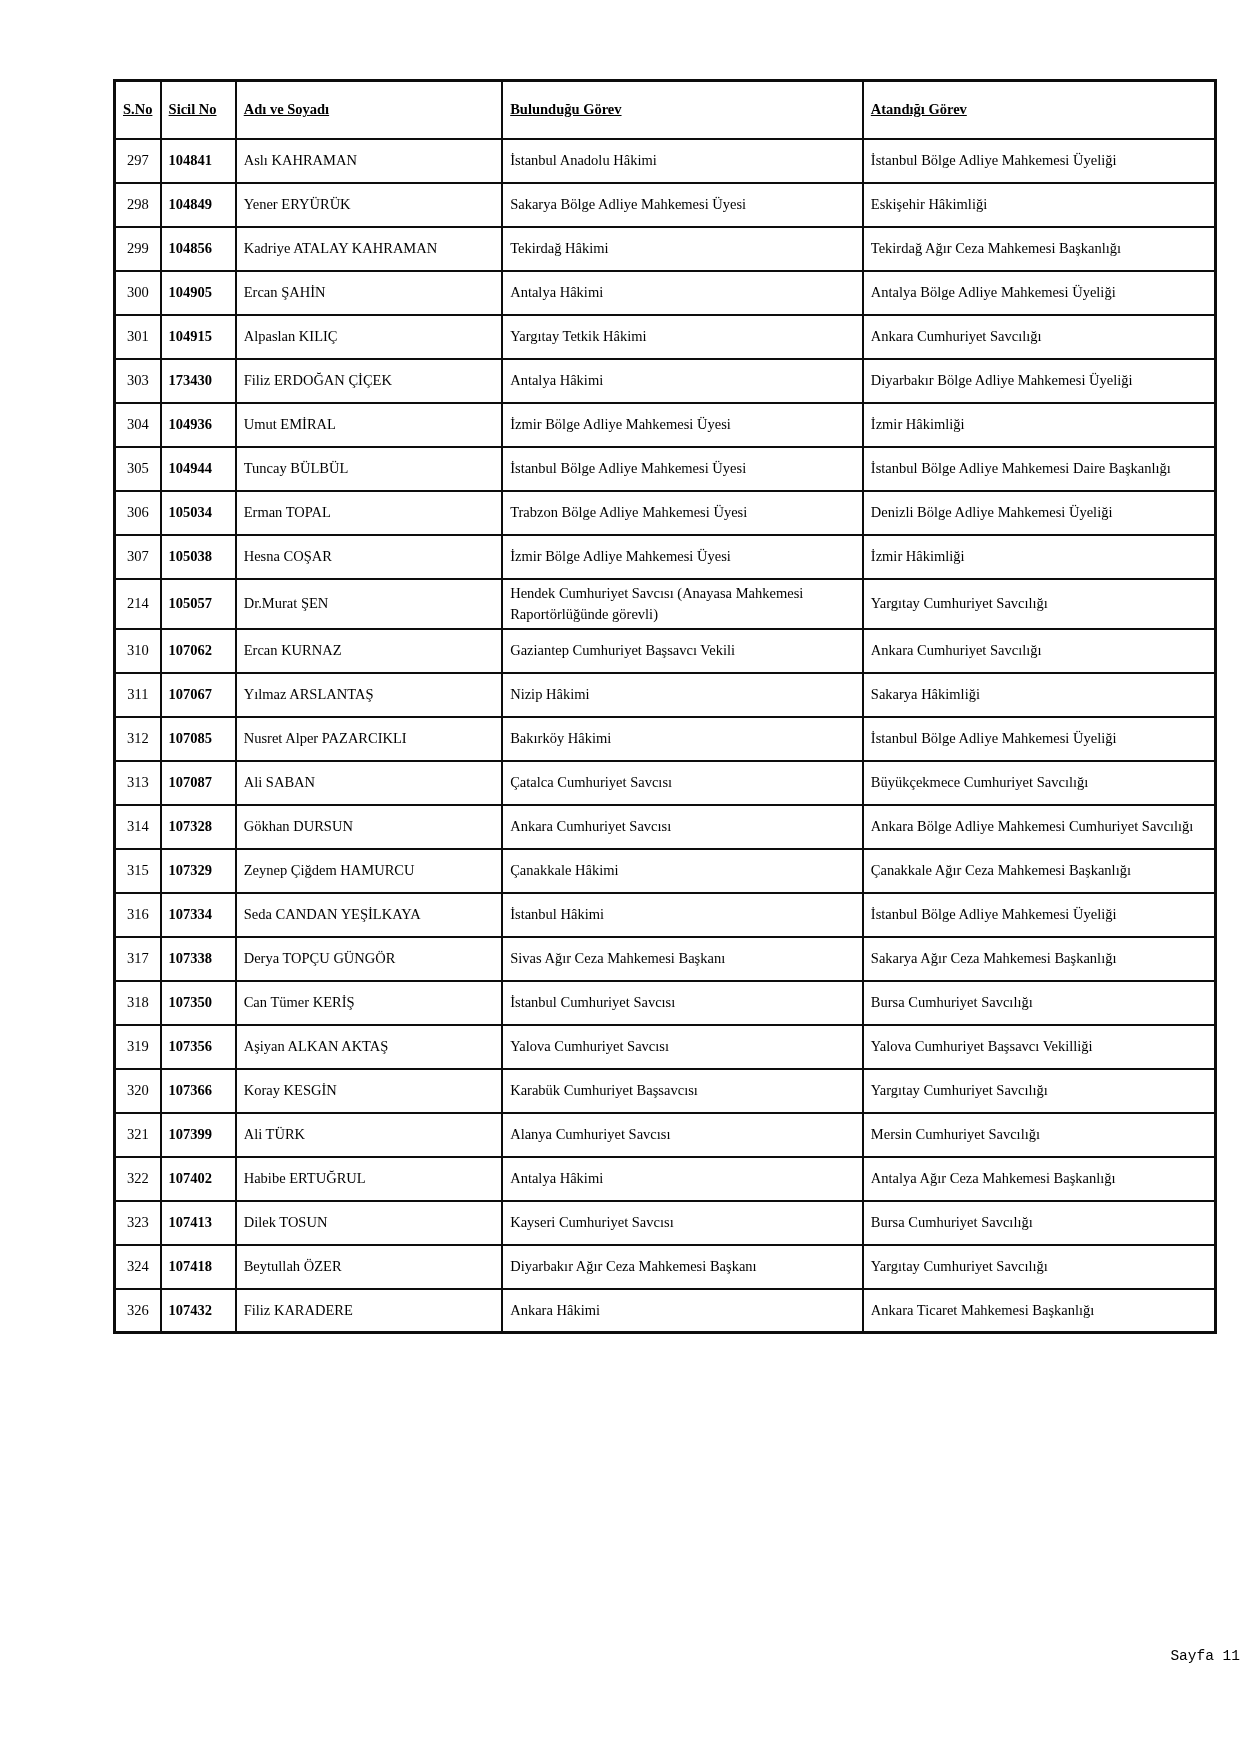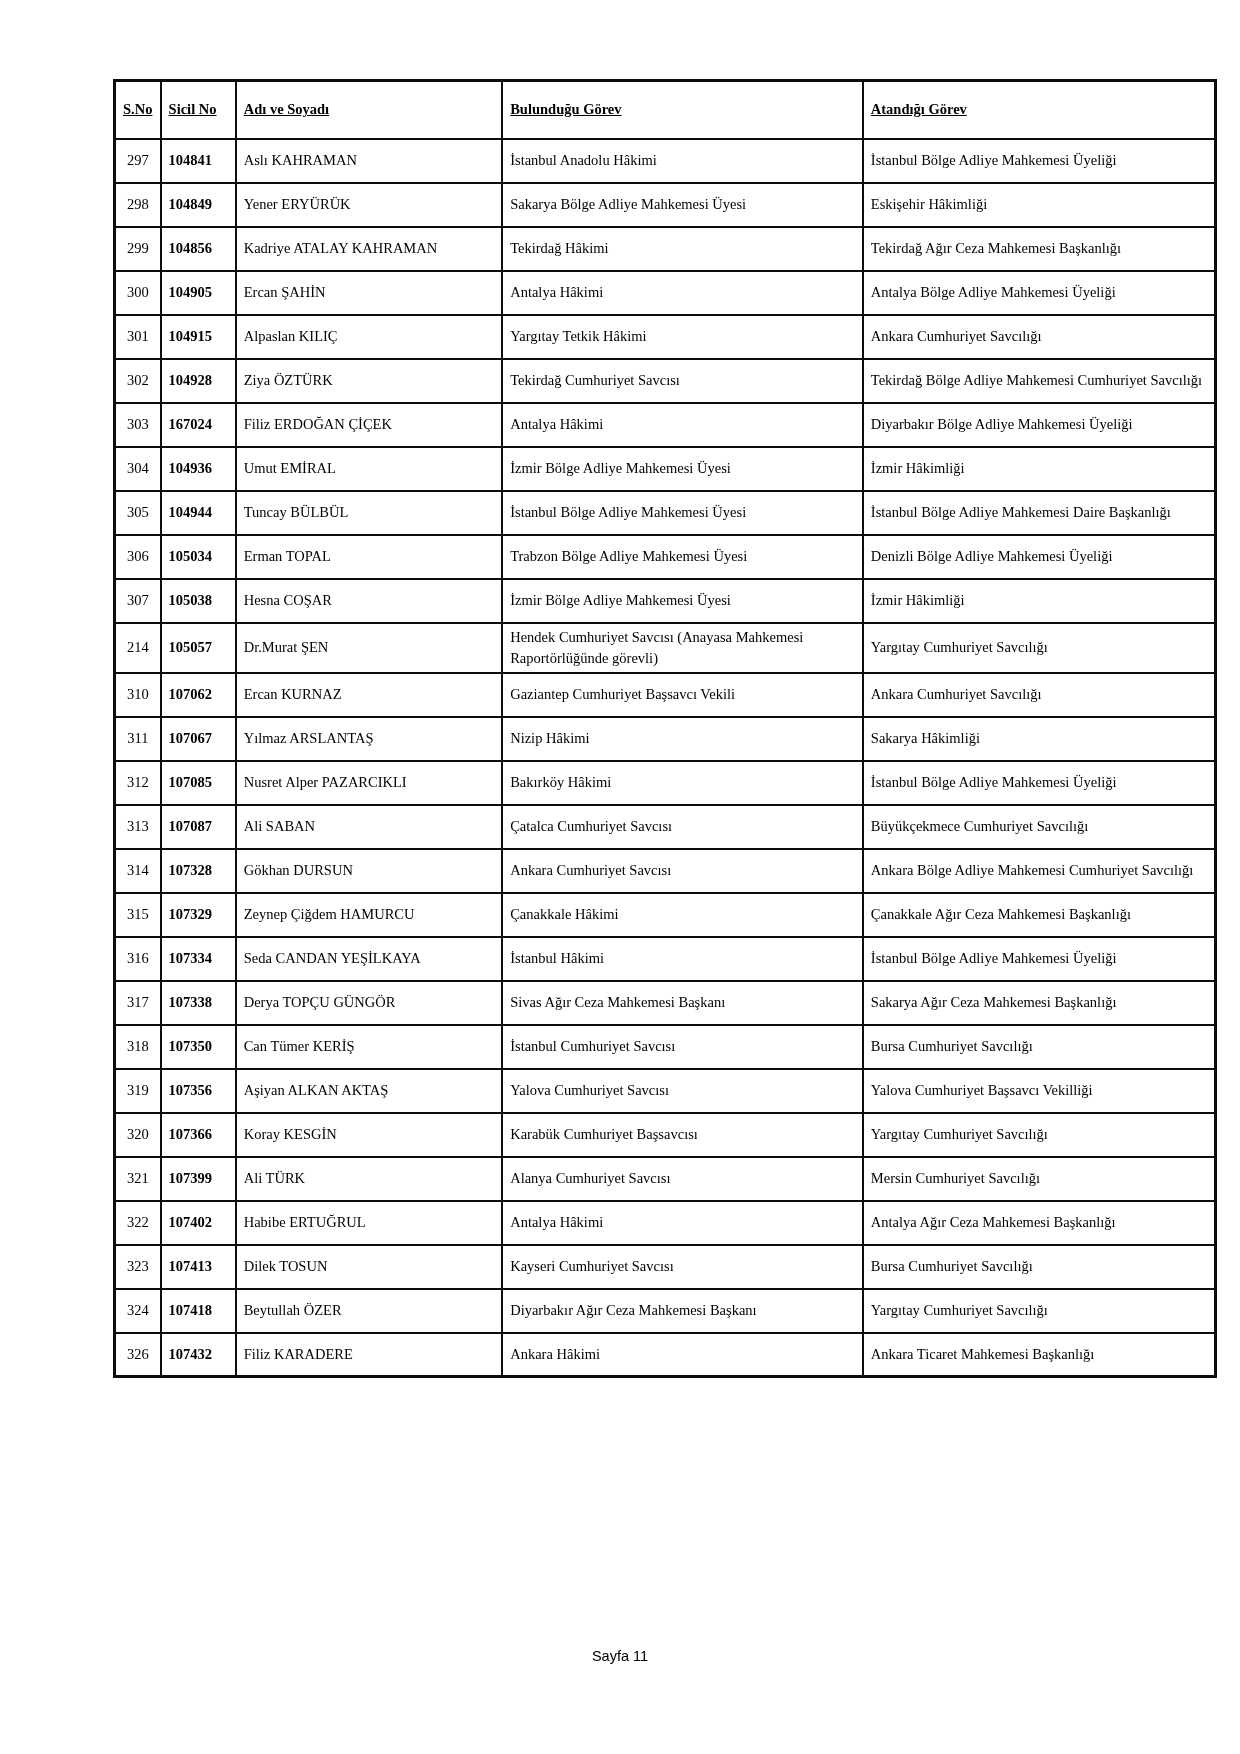--- a/index.html
+++ b/index.html
@@ -58,23 +58,23 @@
   col.c-name   { width: 266px; }
   col.c-current{ width: 360px; }
   col.c-assigned{ width: 352px; }
   td.sno   { text-align: center; padding-left: 2px; padding-right: 2px; }
   td.sicil { text-align: left; font-weight: bold; }
   .page-footer {
     position: absolute;
     left: 0;
     top: 1648px;
     width: 100%;
-    text-align: center;
+    text-align: right;
     font-size: 14.5px;
-    font-family: Liberation Sans, sans-serif;
+    font-family: Liberation Mono, monospace;
   }
 </style>
 </head>
 <body>
 
 <div class="page">
 
   <div class="table-wrap">
     <table class="appointments">
       <colgroup>
@@ -123,29 +123,22 @@
             <td class="assigned">Antalya Bölge Adliye Mahkemesi Üyeliği</td>
           </tr>
           <tr>
             <td class="sno">301</td>
             <td class="sicil">104915</td>
             <td class="name">Alpaslan KILIÇ</td>
             <td class="current">Yargıtay Tetkik Hâkimi</td>
             <td class="assigned">Ankara Cumhuriyet Savcılığı</td>
           </tr>
           <tr>
-            <td class="sno">302</td>
-            <td class="sicil">104928</td>
-            <td class="name">Ziya ÖZTÜRK</td>
-            <td class="current">Tekirdağ Cumhuriyet Savcısı</td>
-            <td class="assigned">Tekirdağ Bölge Adliye Mahkemesi Cumhuriyet Savcılığı</td>
-          </tr>
-          <tr>
             <td class="sno">303</td>
-            <td class="sicil">167024</td>
+            <td class="sicil">173430</td>
             <td class="name">Filiz ERDOĞAN ÇİÇEK</td>
             <td class="current">Antalya Hâkimi</td>
             <td class="assigned">Diyarbakır Bölge Adliye Mahkemesi Üyeliği</td>
           </tr>
           <tr>
             <td class="sno">304</td>
             <td class="sicil">104936</td>
             <td class="name">Umut EMİRAL</td>
             <td class="current">İzmir Bölge Adliye Mahkemesi Üyesi</td>
             <td class="assigned">İzmir Hâkimliği</td>

